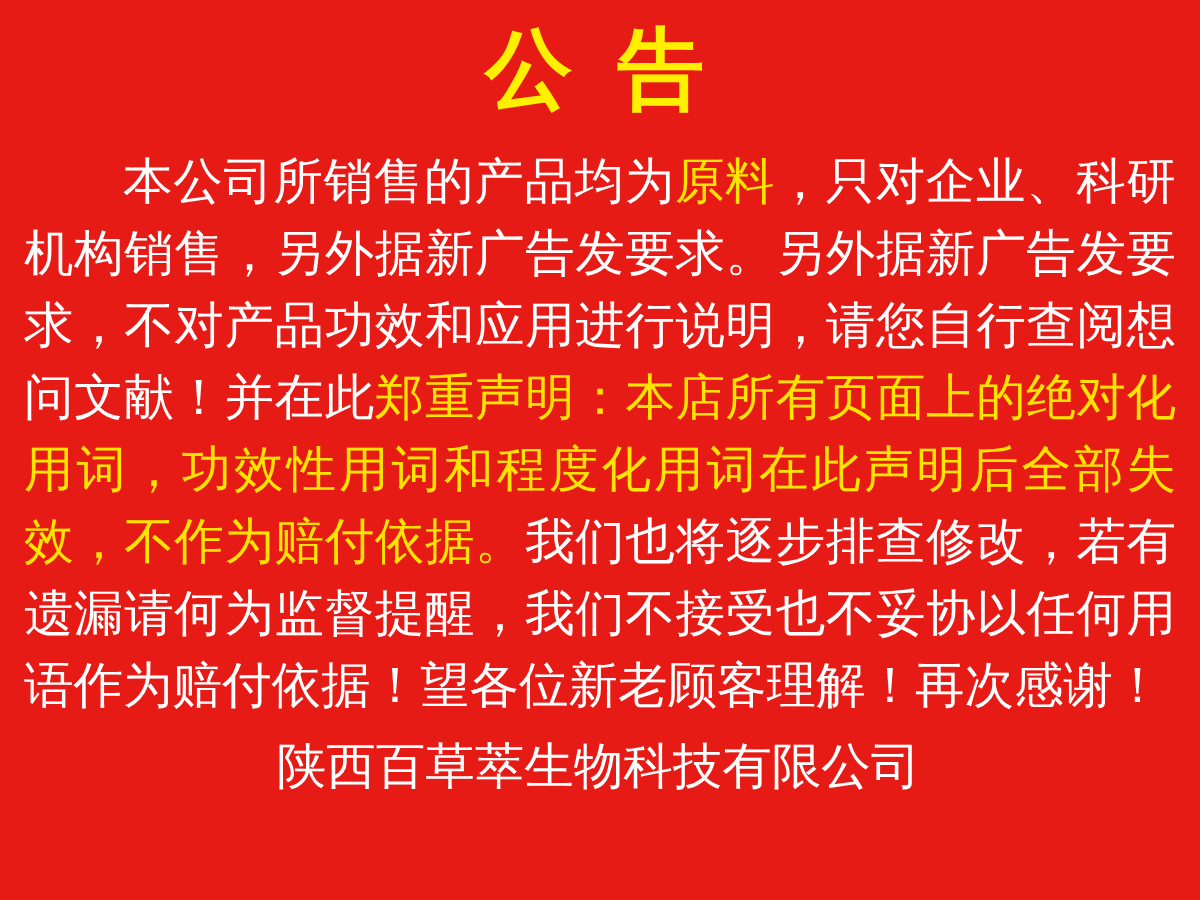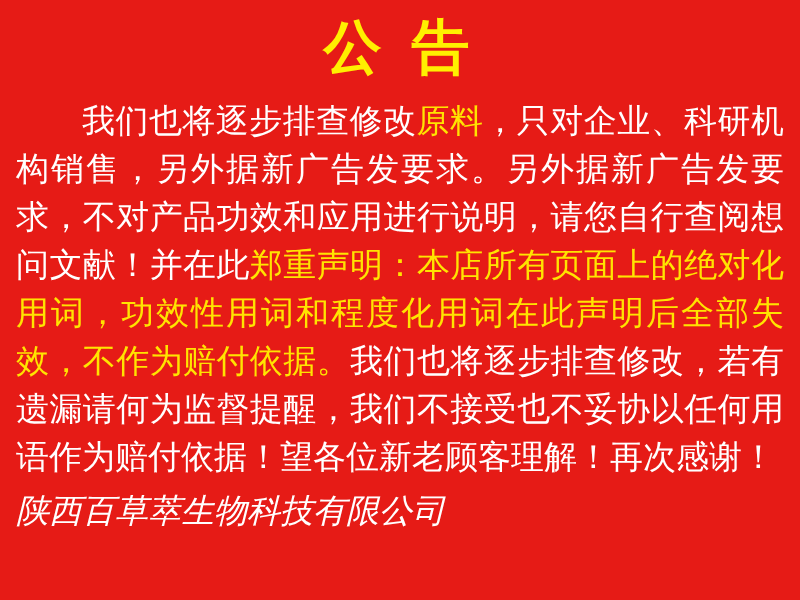--- a/index.html
+++ b/index.html
@@ -43,28 +43,27 @@
     text-justify: inter-character;
     text-indent: 2em;
   }
   .hl {
     color: #ffe400;
   }
   .signature {
     color: #ffffff;
     font-size: 33px;
     line-height: 48px;
-    text-align: left;
+    text-align: center;
     margin: 6px 2px 0 0;
-    font-style: italic;
   }
 </style>
 </head>
 <body>
 
 <div class="notice">
   <h1 class="title">公 告</h1>
 
 
-  <p class="body-text"><span>我们也将逐步排查修改</span><span class="hl">原料</span><span>，只对企业、科研机构销售，另外据新广告发要求。另外据新广告发要求，不对产品功效和应用进行说明，请您自行查阅想问文献！并在此</span><span class="hl">郑重声明：本店所有页面上的绝对化用词，功效性用词和程度化用词在此声明后全部失效，不作为赔付依据。</span><span>我们也将逐步排查修改，若有遗漏请何为监督提醒，我们不接受也不妥协以任何用语作为赔付依据！望各位新老顾客理解！再次感谢！</span></p>
+  <p class="body-text"><span>本公司所销售的产品均为</span><span class="hl">原料</span><span>，只对企业、科研机构销售，另外据新广告发要求。另外据新广告发要求，不对产品功效和应用进行说明，请您自行查阅想问文献！并在此</span><span class="hl">郑重声明：本店所有页面上的绝对化用词，功效性用词和程度化用词在此声明后全部失效，不作为赔付依据。</span><span>我们也将逐步排查修改，若有遗漏请何为监督提醒，我们不接受也不妥协以任何用语作为赔付依据！望各位新老顾客理解！再次感谢！</span></p>
 
   <p class="signature">陕西百草萃生物科技有限公司</p>
 </div>
 
 </body></html>

